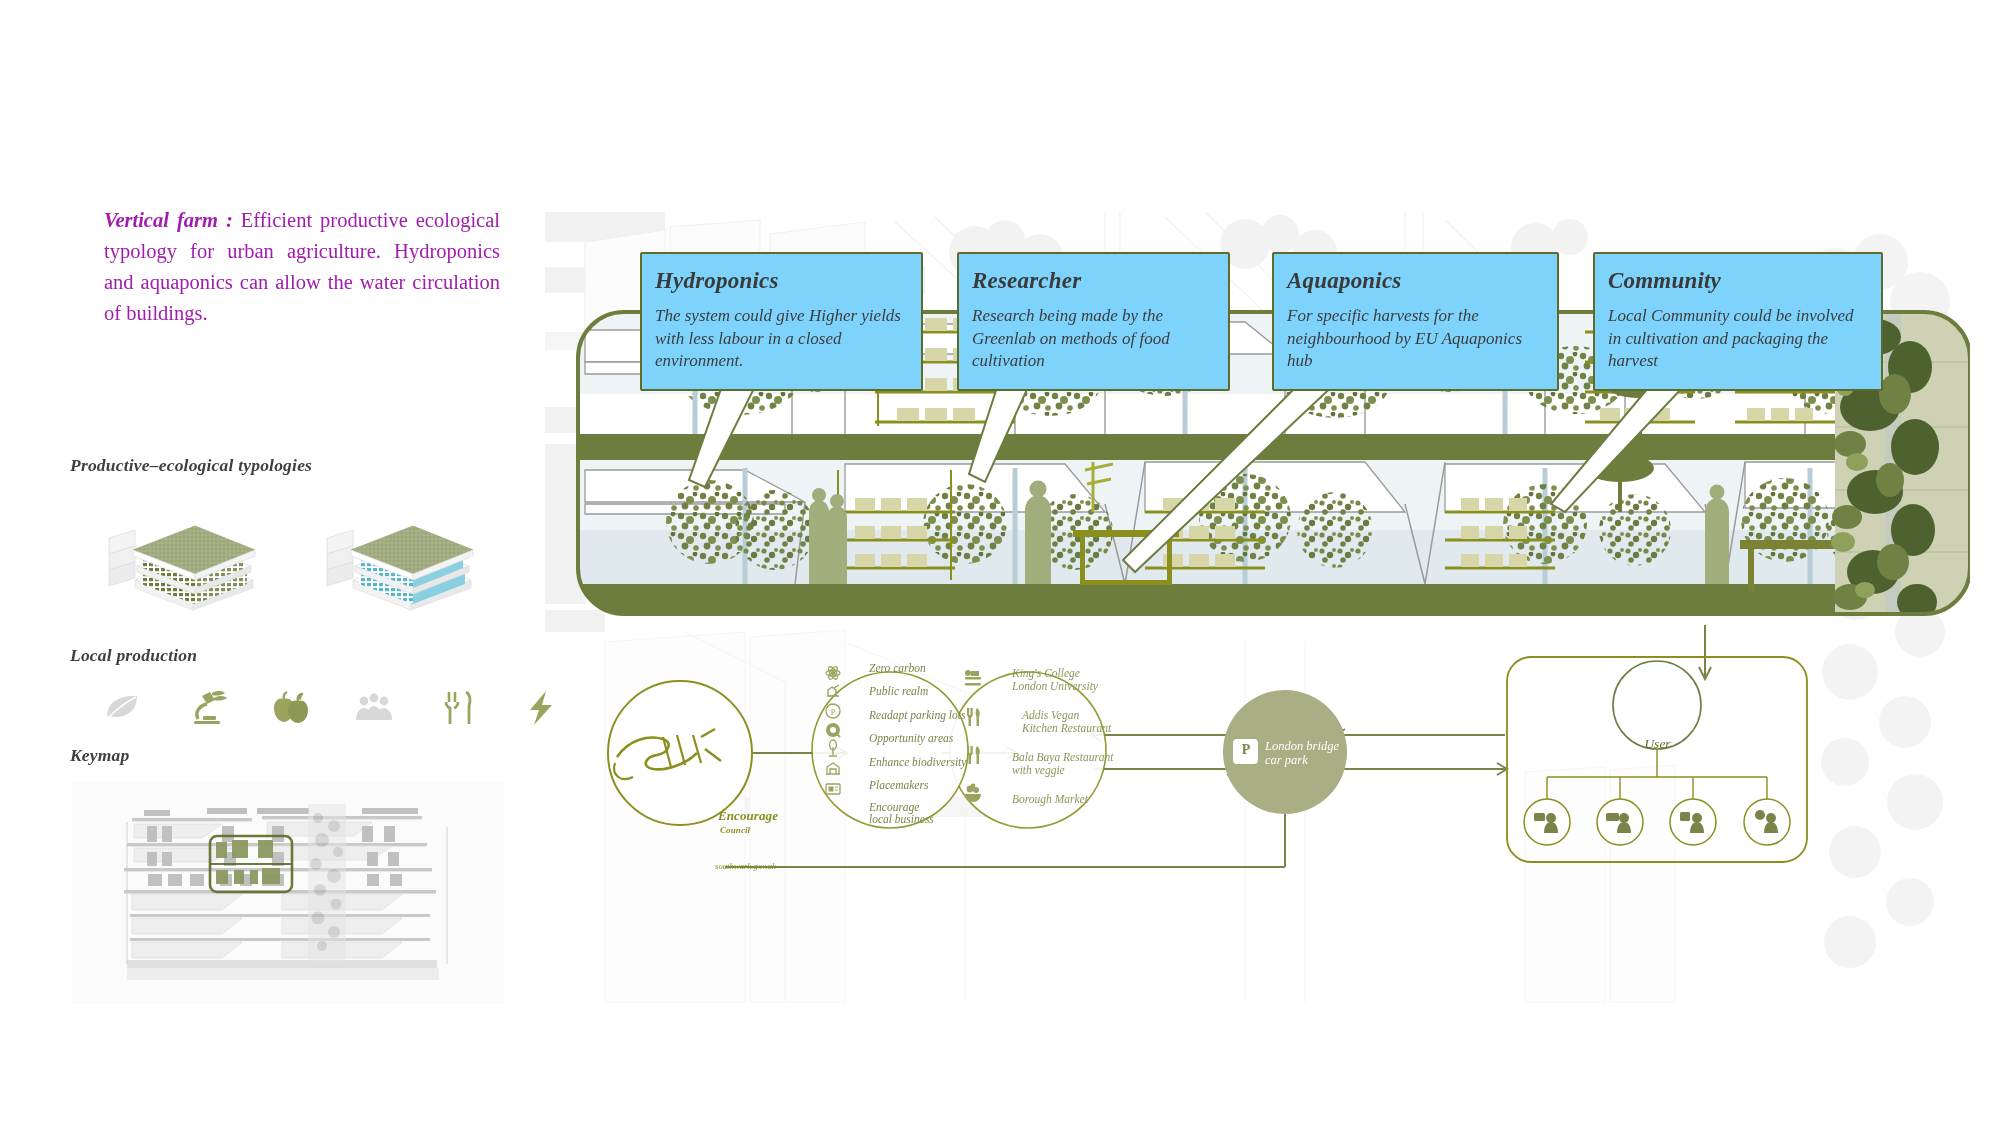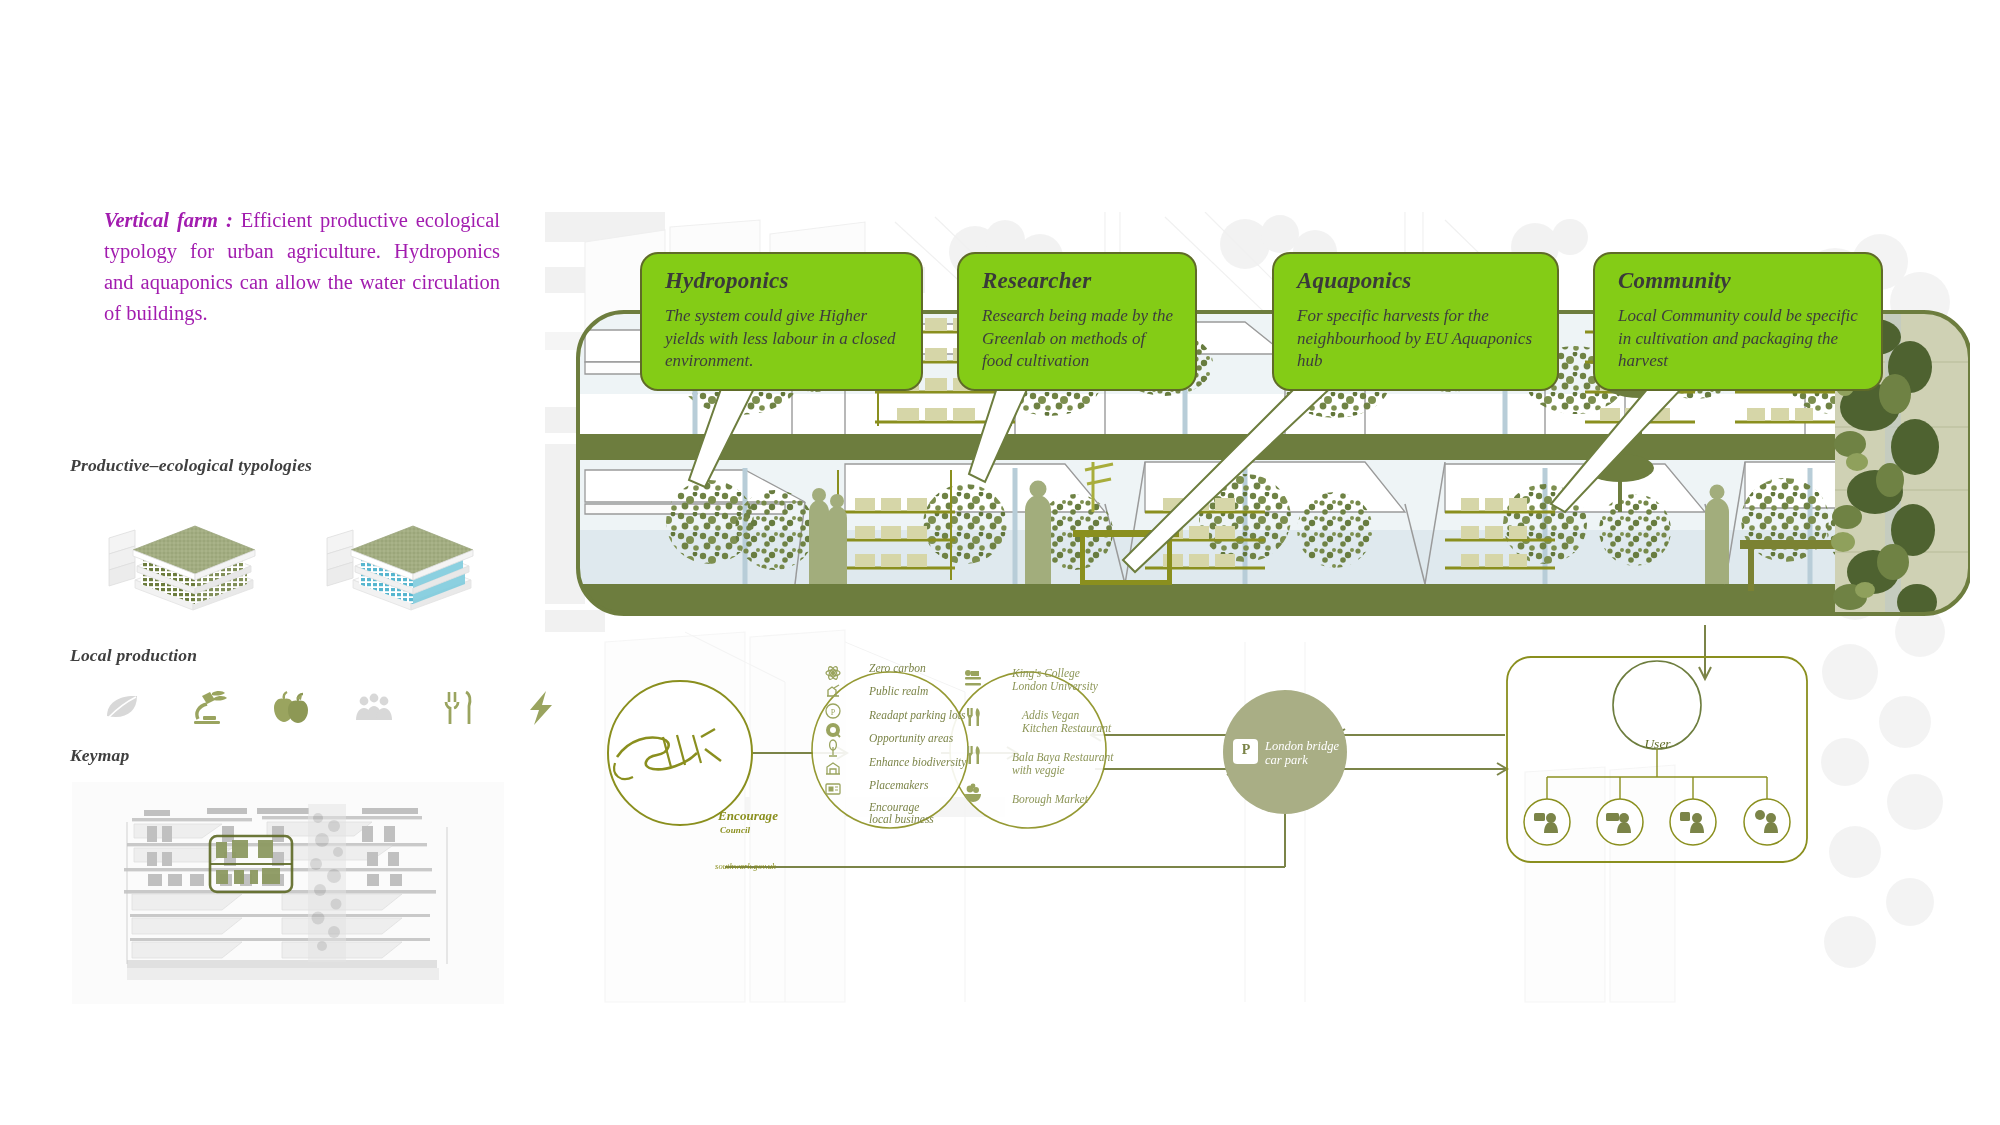--- a/index.html
+++ b/index.html
@@ -30,29 +30,29 @@
     background:#fbfbfb; overflow:hidden; }
 
   
   #render { position:absolute; left:545px; top:212px; width:1425px; height:800px; }
 
   
   #bg-sketch { position:absolute; left:0; top:0; width:1425px; height:800px;
     opacity:.5; }
 
   
-  .callout { position:absolute; background:#84cc16; border:2.2px solid #5f6b28;
-    border-radius:18px; padding:14px 17px 16px 23px; z-index:40; }
+  .callout { position:absolute; background:#7dd3fc; border:2.2px solid #5f6b28;
+    border-radius:2px; padding:14px 17px 16px 13px; z-index:40; }
   .callout .c-title { font-style:italic; font-weight:bold; font-size:23px;
     color:#3a3a3a; margin-bottom:11px; letter-spacing:.2px; }
   .callout .c-body { font-style:italic; font-size:17px; line-height:22.5px;
     color:#3d3d3d; }
 
   #callout-hydroponics { left:95px; top:40px;  width:283px; }
-  #callout-researcher  { left:412px; top:40px; width:240px; }
+  #callout-researcher  { left:412px; top:40px; width:273px; }
   #callout-aquaponics  { left:727px; top:40px; width:287px; }
   #callout-community   { left:1048px; top:40px; width:290px; }
 
   
   .fl-text { position:absolute; font-style:italic; color:#7b8448;
     font-size:11.5px; line-height:13px; letter-spacing:.1px; z-index:30; }
   .fl-title { position:absolute; font-style:italic; color:#ffffff;
     font-size:12.5px; line-height:14px; z-index:31; }
   #user-label { position:absolute; font-style:italic; color:#5f6b28;
     font-size:13.5px; z-index:31; }
@@ -718,21 +718,21 @@
     <div class="callout" id="callout-researcher">
       <div class="c-title">Researcher</div>
       <div class="c-body">Research being made by the Greenlab on methods of food cultivation</div>
     </div>
     <div class="callout" id="callout-aquaponics">
       <div class="c-title">Aquaponics</div>
       <div class="c-body">For specific harvests for the neighbourhood by EU Aquaponics hub</div>
     </div>
     <div class="callout" id="callout-community">
       <div class="c-title">Community</div>
-      <div class="c-body">Local Community could be specific in cultivation and packaging the harvest</div>
+      <div class="c-body">Local Community could be involved in cultivation and packaging the harvest</div>
     </div>
 
     <svg style="position:absolute;left:0;top:405px;" width="1425" height="395" viewBox="0 0 1425 395">
 
       <g stroke="#7b8448" stroke-width="2" fill="none">
 
         <path d="M208 136 L300 136"></path>
         <path d="M292 130 L302 136 L292 142" fill="none"></path>
 
         <path d="M396 136 L470 136"></path>

